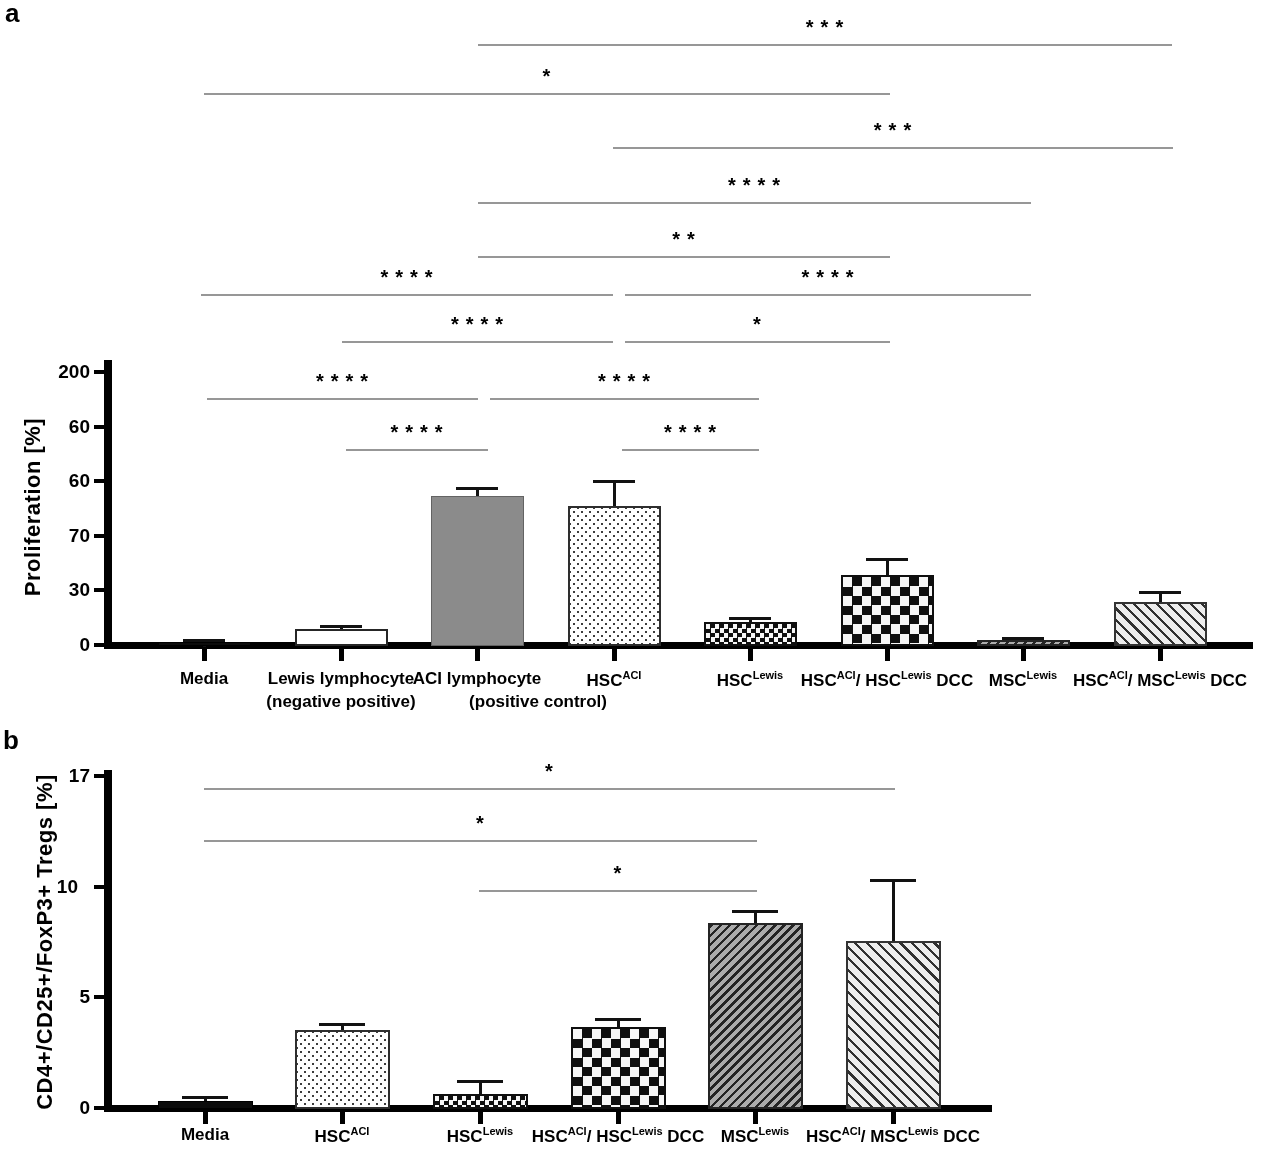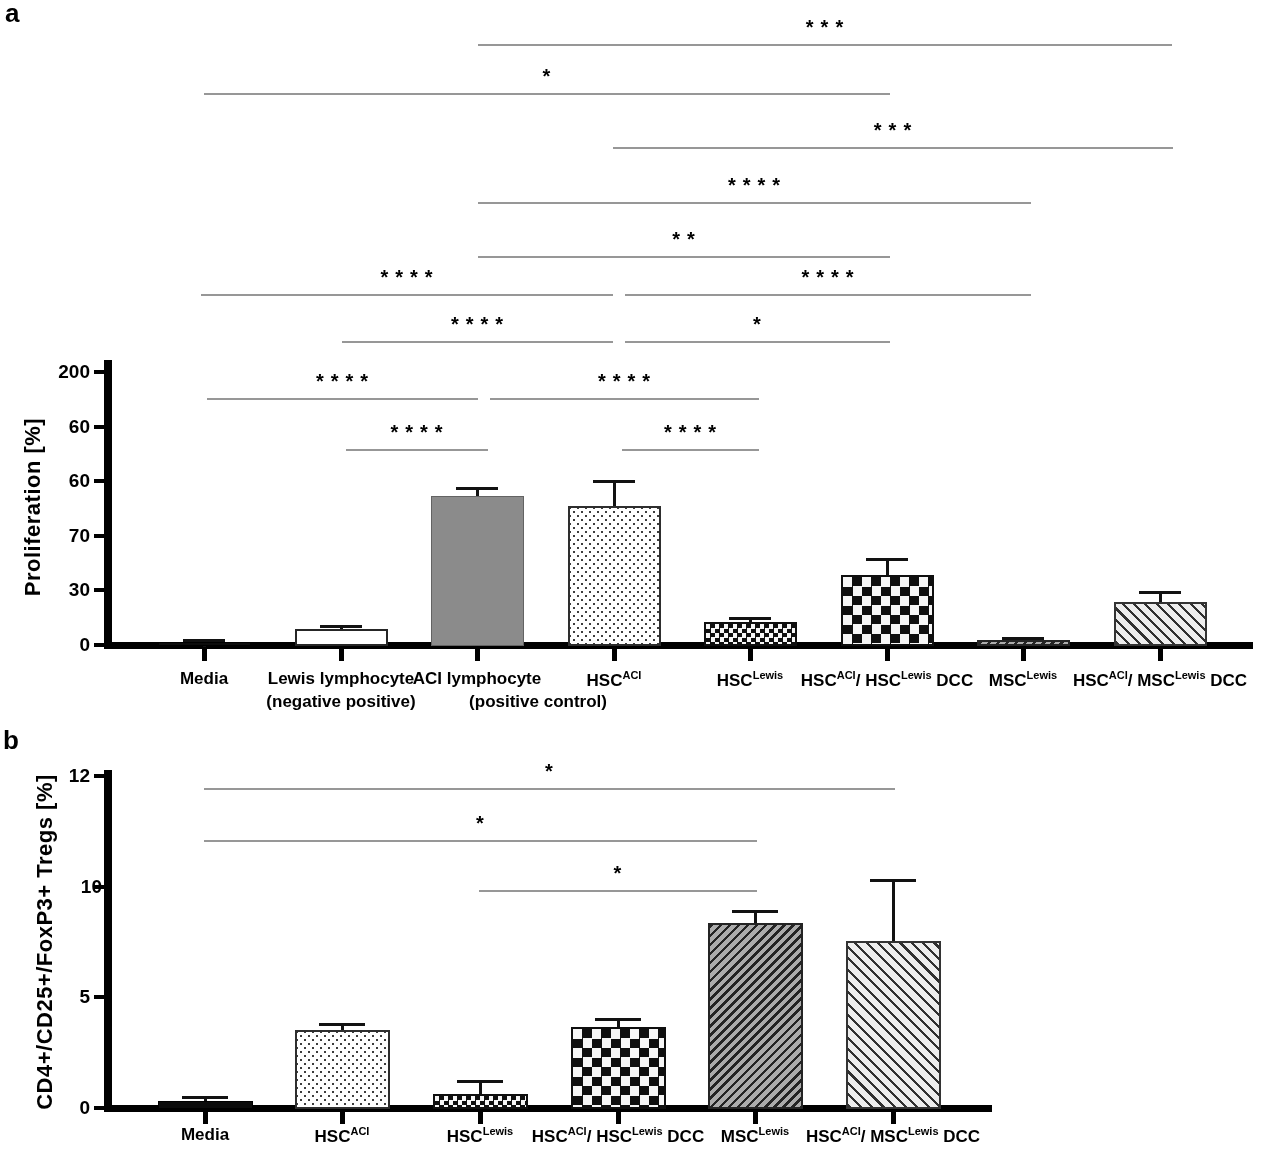--- a/index.html
+++ b/index.html
@@ -129,23 +129,23 @@
       <div class="sigstars" style="left: 623.5px; top: 422px; width: 140px;">****</div>
     </div>
   <div id="chart-b" class="chart-root">
       <div class="axisline" style="left: 104px; top: 770px; width: 8px; height: 342px;"></div>
       <div class="axisline" style="left: 104px; top: 1105px; width: 888px; height: 7px;"></div>
       <div class="tick" style="left: 94px; top: 1106px; width: 10px; height: 4px;"></div>
       <div class="yticklabel" style="left: 32px; top: 1097px; width: 58px;">0</div>
       <div class="tick" style="left: 94px; top: 995.25px; width: 10px; height: 4px;"></div>
       <div class="yticklabel" style="left: 32px; top: 986.25px; width: 58px;">5</div>
       <div class="tick" style="left: 94px; top: 884.5px; width: 10px; height: 4px;"></div>
-      <div class="yticklabel" style="left: 44px; top: 875.5px; width: 58px;">10</div>
+      <div class="yticklabel" style="left: 20px; top: 875.5px; width: 58px;">10</div>
       <div class="tick" style="left: 94px; top: 773.75px; width: 10px; height: 4px;"></div>
-      <div class="yticklabel" style="left: 32px; top: 764.75px; width: 58px;">12</div>
+      <div class="yticklabel" style="left: 32px; top: 764.75px; width: 58px;">17</div>
       <div class="err" style="left: 203.5px; top: 1096.92px; width: 3px; height: 9.43px;"></div>
       <div class="err" style="left: 182px; top: 1095.92px; width: 46px; height: 3px;"></div>
       <div class="bar p-solid-black" style="left: 157.5px; top: 1101.36px; width: 95px; height: 7.645px;"></div>
       <div class="tick" style="left: 202.5px; top: 1112px; width: 5px; height: 12px;"></div>
       <div class="xlabel" style="left: 75px; top: 1124px; width: 260px;"><span>Media</span></div>
       <div class="err" style="left: 340.5px; top: 1023.83px; width: 3px; height: 11.645px;"></div>
       <div class="err" style="left: 319px; top: 1022.83px; width: 46px; height: 3px;"></div>
       <div class="bar p-dots" style="left: 294.5px; top: 1030.47px; width: 95px; height: 78.525px;"></div>
       <div class="tick" style="left: 339.5px; top: 1112px; width: 5px; height: 12px;"></div>
       <div class="xlabel" style="left: 212px; top: 1124px; width: 260px;"><span>HSC</span><sup>ACI</sup></div>

